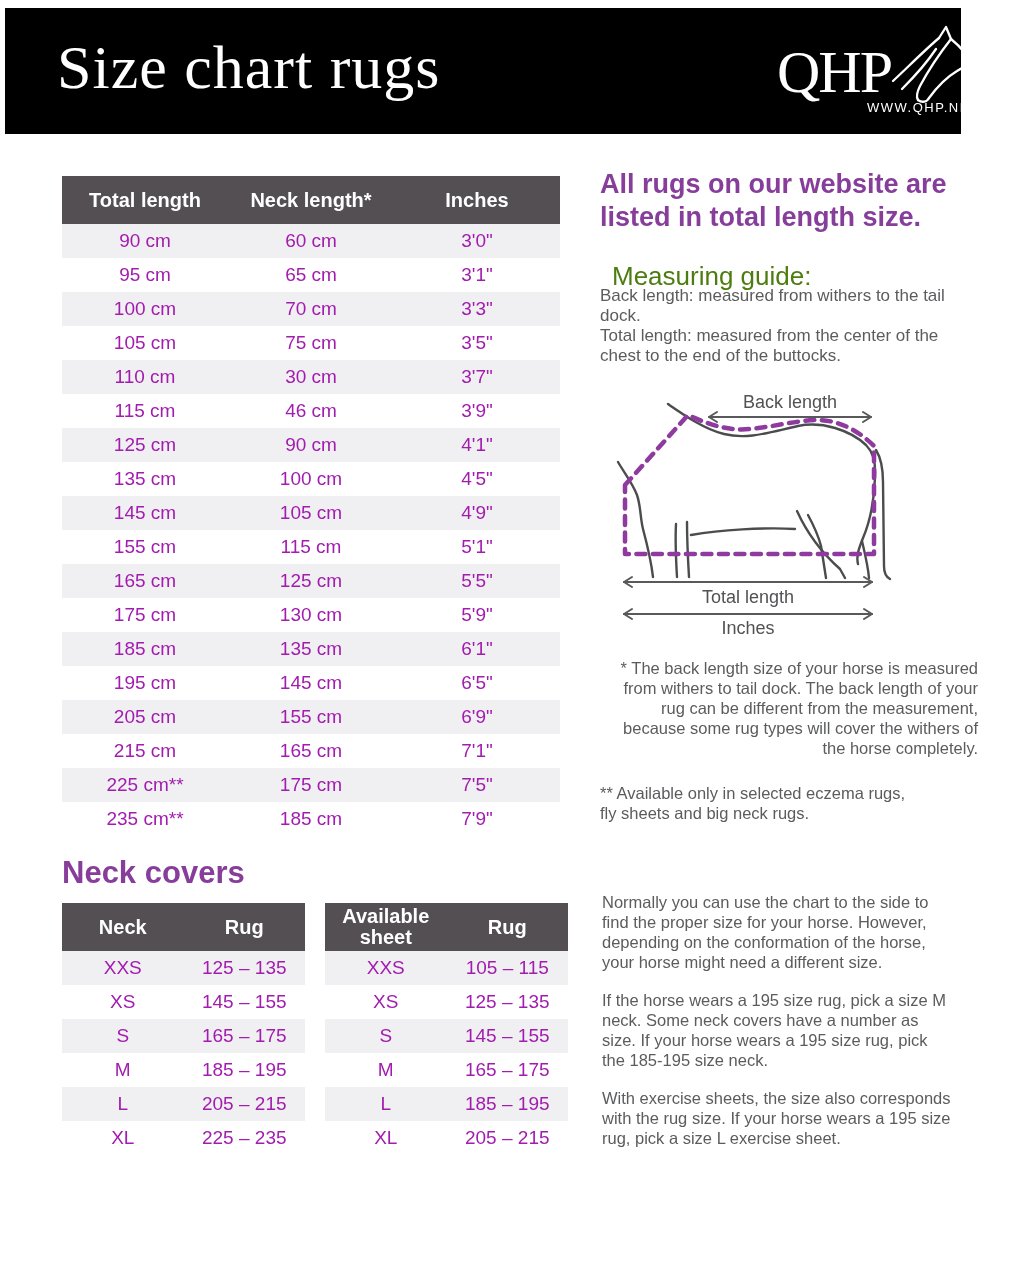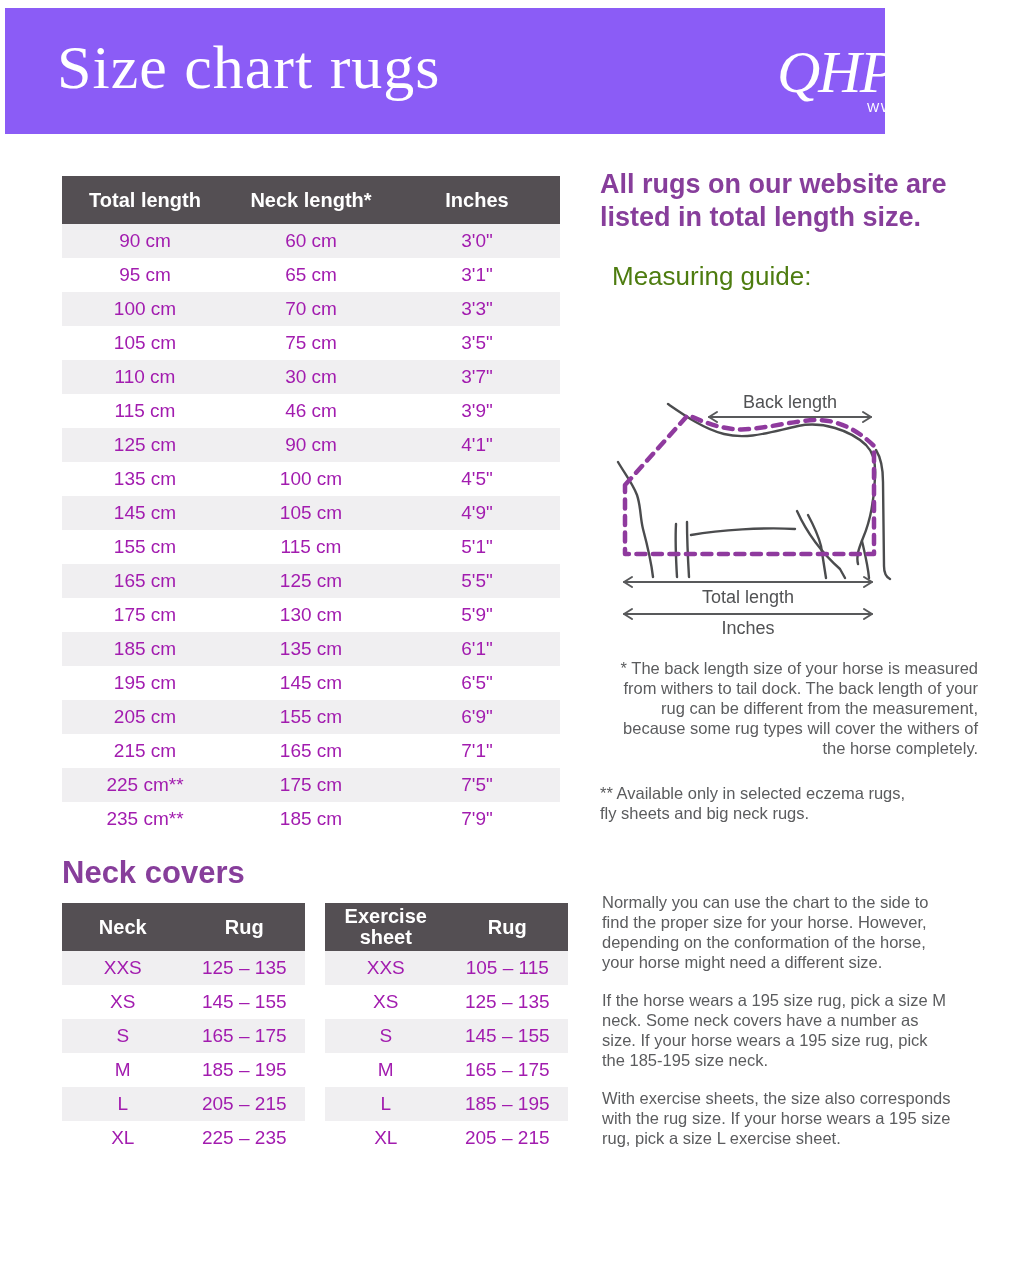--- a/index.html
+++ b/index.html
@@ -6,32 +6,32 @@
   .page{
     position:relative;
     width:1024px;height:1280px;
     background:#ffffff;
     font-family:"Liberation Sans","DejaVu Sans",sans-serif;
     color:#58595b;
     overflow:hidden;
   }
   
   .topbar{
-    position:absolute;left:5px;top:8px;width:880px;height:126px;
-    background:#8b5cf6;
+    position:absolute;left:5px;top:8px;width:956px;height:126px;
+    background:#000000;
   }
   .page-title{
     position:absolute;left:52px;top:24px;margin:0;
     font-family:"Liberation Serif","DejaVu Serif",serif;
     font-weight:400;font-size:62px;color:#ffffff;letter-spacing:1px;
   }
   .logo-text{
     position:absolute;left:772px;top:30px;
     font-family:"Liberation Serif","DejaVu Serif",serif;
-    font-style:italic;font-weight:400;font-size:60px;color:#ffffff;
+    font-weight:400;font-size:60px;color:#ffffff;
     letter-spacing:-2px;
   }
   .logo-horse{position:absolute;left:885px;top:15px;}
   .logo-url{
     position:absolute;left:862px;top:92px;
     font-size:13px;color:#ffffff;letter-spacing:1.5px;
   }
   
   .size-table{position:absolute;}
   .thead{
@@ -209,20 +209,24 @@
         <div class="trow">
           <div class="cell">235 cm**</div>
           <div class="cell">185 cm</div>
           <div class="cell">7'9"</div>
         </div>
       </div>
   </section>
 
   <h2 class="intro">All rugs on our website are listed in total length size.</h2>
   <h3 class="guide-title">Measuring guide:</h3>
+  <div class="guide-block">
+    <p>Back length: measured from withers to the tail dock.</p>
+    <p>Total length: measured from the center of the chest to the end of the buttocks.</p>
+  </div>
 
   <svg class="diagram" width="292" height="254" viewBox="0 0 292 254" fill="none" stroke-linecap="round" stroke-linejoin="round">
 
     <g stroke="#4b4c4e" stroke-width="2.4">
       <path d="M 56,16 C 72,27 92,41 112,46 C 136,52 158,44 186,38 C 210,33 238,42 254,57 C 262,65 264,76 263,90 C 262,114 257,136 251,150 C 247,160 244,168 246,176"></path>
       <path d="M 264,62 C 269,70 271,80 271,94 L 272,178 C 272,185 274,189 278,191"></path>
       <path d="M 6,74 C 13,86 21,96 25,107 C 29,119 28,129 31,141 C 35,156 39,172 41,189"></path>
       <path d="M 64,136 C 63,154 64,172 65,189"></path>
       <path d="M 75,134 C 75,153 76,172 77,189"></path>
       <path d="M 79,147 C 108,142 152,139 183,141"></path>
@@ -295,21 +299,21 @@
 
         <div class="trow">
           <div class="cell">XL</div>
           <div class="cell">225 – 235</div>
         </div>
       </div>
   </section>
 
   <section class="size-table exercise-table">
     <div class="thead">
-      <div class="cell">Exercise sheet</div>
+      <div class="cell">Available sheet</div>
       <div class="cell">Rug</div>
     </div>
     <div class="tbody">
 
         <div class="trow">
           <div class="cell">XXS</div>
           <div class="cell">105 – 115</div>
         </div>
 
         <div class="trow">

